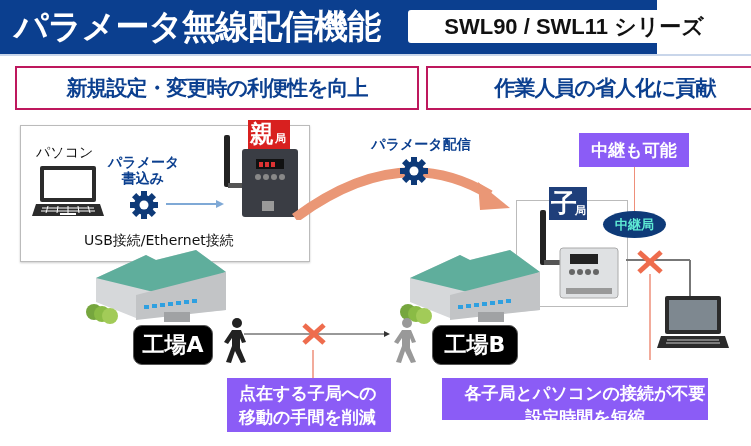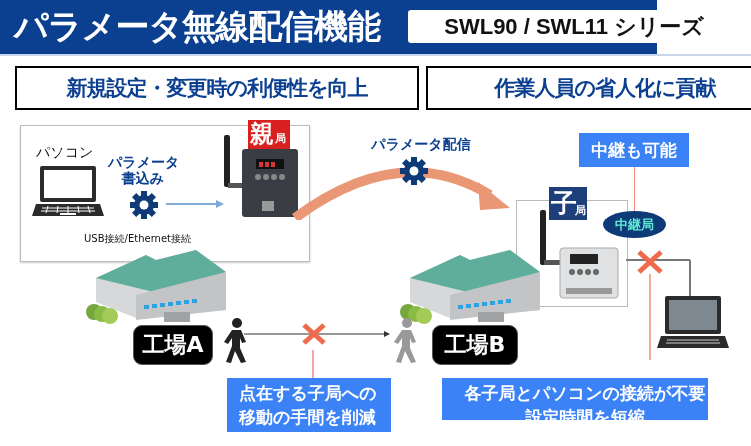--- a/index.html
+++ b/index.html
@@ -3,31 +3,31 @@
 <meta charset="utf-8">
 <style>
   html,body{margin:0;padding:0;}
   body{width:751px;height:446px;position:relative;overflow:hidden;background:#fff;font-family:"DejaVu Sans","Liberation Sans",sans-serif;}
   .abs{position:absolute;}
   #header{left:0;top:0;width:657px;height:54px;background:#0b3f8f;}
   #title{left:14px;top:4px;font-size:34px;font-weight:bold;color:#fff;letter-spacing:-1px;line-height:44px;white-space:nowrap;}
   #series-box{left:408px;top:10px;width:332px;height:33px;background:#fff;border-radius:3px;}
   #series{left:0;top:0;width:332px;height:33px;text-align:center;line-height:33px;font-size:22px;font-weight:bold;color:#111;font-family:"Liberation Sans",sans-serif;}
   #header-bar{left:0;top:54px;width:751px;height:2px;background:#c9d6ea;}
-  .benefit{border:2px solid #000000;background:#fff;color:#0b3f8f;font-weight:bold;font-size:21px;text-align:center;line-height:40px;white-space:nowrap;letter-spacing:-1px;}
+  .benefit{border:2px solid #be185d;background:#fff;color:#0b3f8f;font-weight:bold;font-size:21px;text-align:center;line-height:40px;white-space:nowrap;letter-spacing:-1px;}
   #ben1{left:15px;top:66px;width:400px;height:40px;}
   #ben2{left:426px;top:66px;width:298px;height:40px;padding-left:28px;}
   #parent-panel{left:20px;top:125px;width:288px;height:135px;border:1px solid #bbb;background:#fff;box-shadow:0 1px 2px rgba(0,0,0,.2);}
   #child-panel{left:516px;top:200px;width:110px;height:105px;border:1px solid #bbb;background:#fff;}
   .lbl{font-size:14px;color:#111;white-space:nowrap;}
   .blue-lbl{font-size:14px;color:#0b3f8f;font-weight:bold;text-align:center;white-space:nowrap;line-height:16px;}
   .badge-red{background:#d8201f;color:#fff;font-weight:bold;}
   .badge-navy{background:#1f3f7a;color:#fff;font-weight:bold;}
   .factory-label{background:#000;color:#fff;font-weight:bold;font-size:22px;border-radius:9px;border:1px solid #555;text-align:center;line-height:38px;}
-  .orange-box{background:#3b82f6;color:#fff;font-size:17px;line-height:24px;font-weight:bold;}
+  .orange-box{background:#8b5cf6;color:#fff;font-size:17px;line-height:24px;font-weight:bold;}
   #relay-oval{left:603px;top:211px;width:63px;height:27px;border-radius:50%;background:#0e3a78;color:#5eead4;font-weight:bold;font-size:13px;text-align:center;line-height:27px;}
 </style>
 </head>
 <body>
 
 <div id="header" class="abs">
   <div id="title" class="abs">パラメータ無線配信機能</div>
   <div id="series-box" class="abs">
     <div id="series" class="abs">SWL90 / SWL11 シリーズ</div>
   </div>
@@ -91,21 +91,21 @@
       <circle cx="48" cy="42" r="3"></circle>
       <circle cx="56" cy="42" r="3"></circle>
       <circle cx="64" cy="42" r="3"></circle>
     </g>
   <rect x="44" y="66" width="12" height="10" fill="#999"></rect>
 </svg>
 <div class="abs badge-red" style="left:248px;top:120px;width:42px;height:29px;">
   <span class="abs" style="left:2px;top:0px;font-size:24px;line-height:29px;">親</span>
   <span class="abs" style="left:27px;top:12px;font-size:11px;line-height:14px;">局</span>
 </div>
-<div class="abs lbl" style="left:84px;top:232px;font-size:10px;">USB接続/Ethernet接続</div>
+<div class="abs lbl" style="left:84px;top:232px;font-size:14px;">USB接続/Ethernet接続</div>
 
 <svg class="abs" style="left:290px;top:150px;" width="230" height="70">
   <path d="M5,68 Q110,-10 200,45" stroke="#ea9776" stroke-width="10" fill="none"></path>
   <polygon points="188,32 220,58 190,60" fill="#ea9776"></polygon>
 </svg>
 <div class="abs blue-lbl" style="left:366px;top:136px;width:110px;">パラメータ配信</div>
 <svg class="abs" style="left:399px;top:156px;" width="30" height="30" viewBox="0 0 30 30">
   <g fill="#0e3a78">
     <circle cx="15" cy="15" r="10"></circle>
     <rect x="12" y="1" width="6" height="6"></rect>

